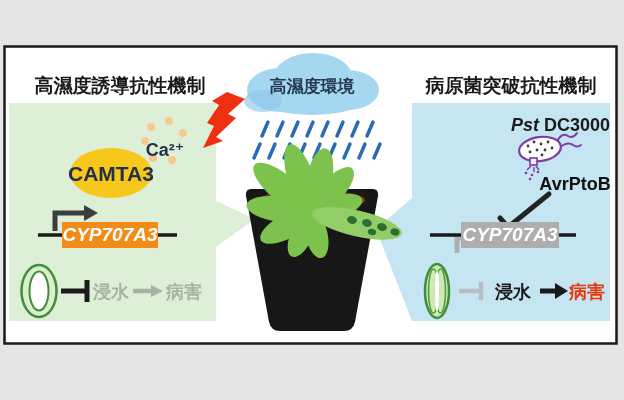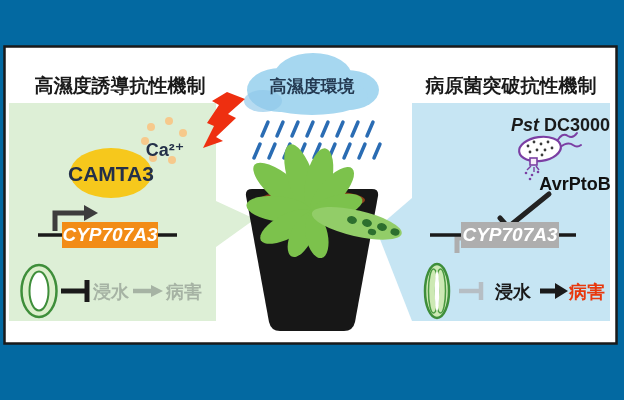--- a/index.html
+++ b/index.html
@@ -1,16 +1,16 @@
 <!DOCTYPE html>
 <html><head>
 <meta charset="utf-8">
 <style>
   html,body{margin:0;padding:0;background:#fff;}
-  .stage{position:relative;width:624px;height:400px;background:#0369a1;overflow:hidden;
+  .stage{position:relative;width:624px;height:400px;background:#e5e5e5;overflow:hidden;
          font-family:"Liberation Sans","DejaVu Sans",sans-serif;}
   svg text{font-family:"Liberation Sans","DejaVu Sans",sans-serif;}
   .b{font-weight:bold;}
   .i{font-style:italic;}
 </style>
 </head>
 <body>
 
 <div class="stage">
 <svg width="624" height="400" viewBox="0 0 624 400">

